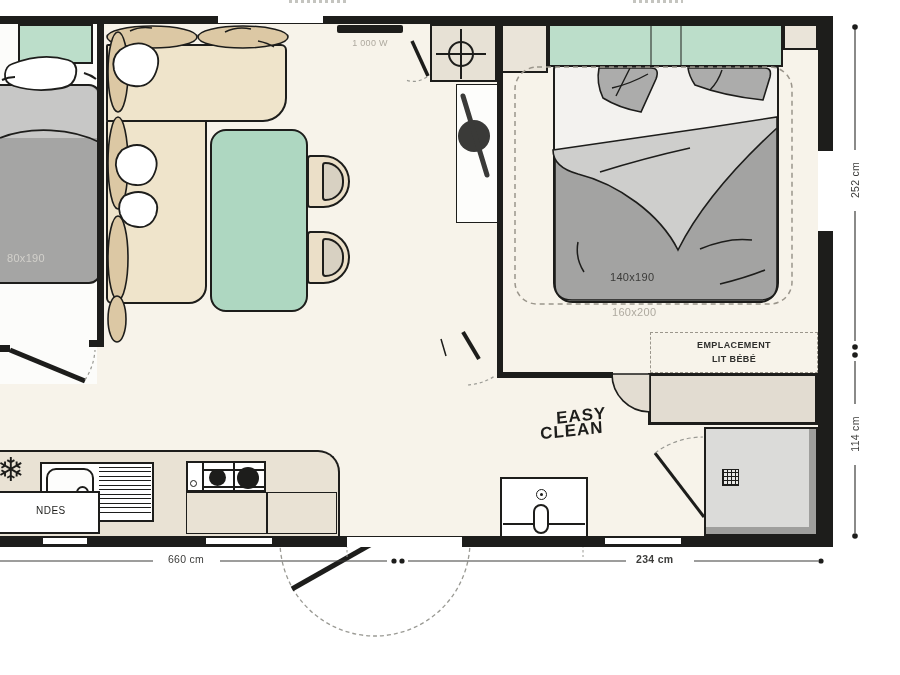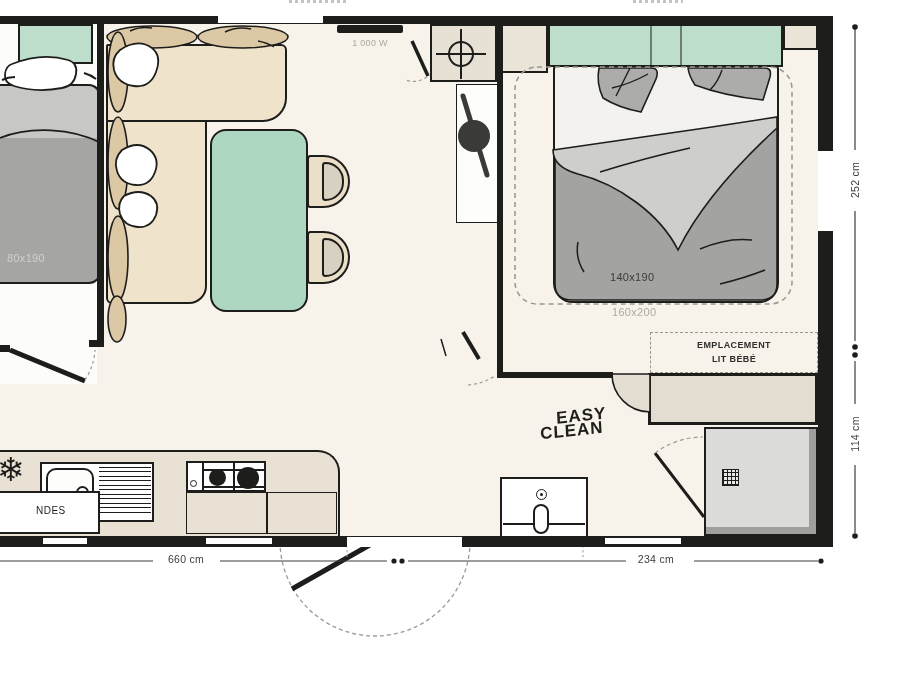--- a/index.html
+++ b/index.html
@@ -205,20 +205,20 @@
   <div class="abs win" style="left:604px;top:537px;width:78px;height:8px;border:1px solid #1d1d1b;"></div>
   <div class="abs win" style="left:347px;top:536px;width:115px;height:11px;border-top:1.5px solid #1d1d1b;"></div>
 
   <div class="abs lbl greylbl" style="left:337px;top:38px;width:66px;text-align:center;font-size:9px;">1 000 W</div>
   <div class="abs lbl" style="left:7px;top:252px;color:#d2d0cb;font-size:11px;">80x190</div>
   <div class="abs lbl" style="left:610px;top:271px;color:#3b3b39;font-size:11px;">140x190</div>
   <div class="abs lbl greylbl" style="left:612px;top:306px;font-size:11px;">160x200</div>
   <div class="abs lbl" style="left:556px;top:406px;font-size:17px;font-weight:900;color:#1d1d1b;transform:rotate(-6deg) skewX(-3deg);letter-spacing:1px;">EASY</div>
   <div class="abs lbl" style="left:540px;top:421px;font-size:17px;font-weight:900;color:#1d1d1b;transform:rotate(-6deg) skewX(-3deg);letter-spacing:1px;">CLEAN</div>
   <div class="abs lbl" style="left:156px;top:553px;width:60px;text-align:center;">660 cm</div>
-  <div class="abs lbl" style="left:614px;top:553px;width:60px;text-align:right;">234 cm</div>
+  <div class="abs lbl" style="left:636px;top:553px;width:60px;text-align:left;font-weight:bold;">234 cm</div>
   <div class="abs lbl vert" style="left:855px;top:180px;">252 cm</div>
   <div class="abs lbl vert" style="left:855px;top:434px;">114 cm</div>
 
   <div class="abs z8" style="left:289px;top:0;width:58px;height:3px;background-image:repeating-linear-gradient(90deg,#c4c4bf 0 3px,transparent 3px 6px);"></div>
   <div class="abs z8" style="left:633px;top:0;width:50px;height:3px;background-image:repeating-linear-gradient(90deg,#c4c4bf 0 3px,transparent 3px 6px);"></div>
 
 </div>
 
 </body></html>

